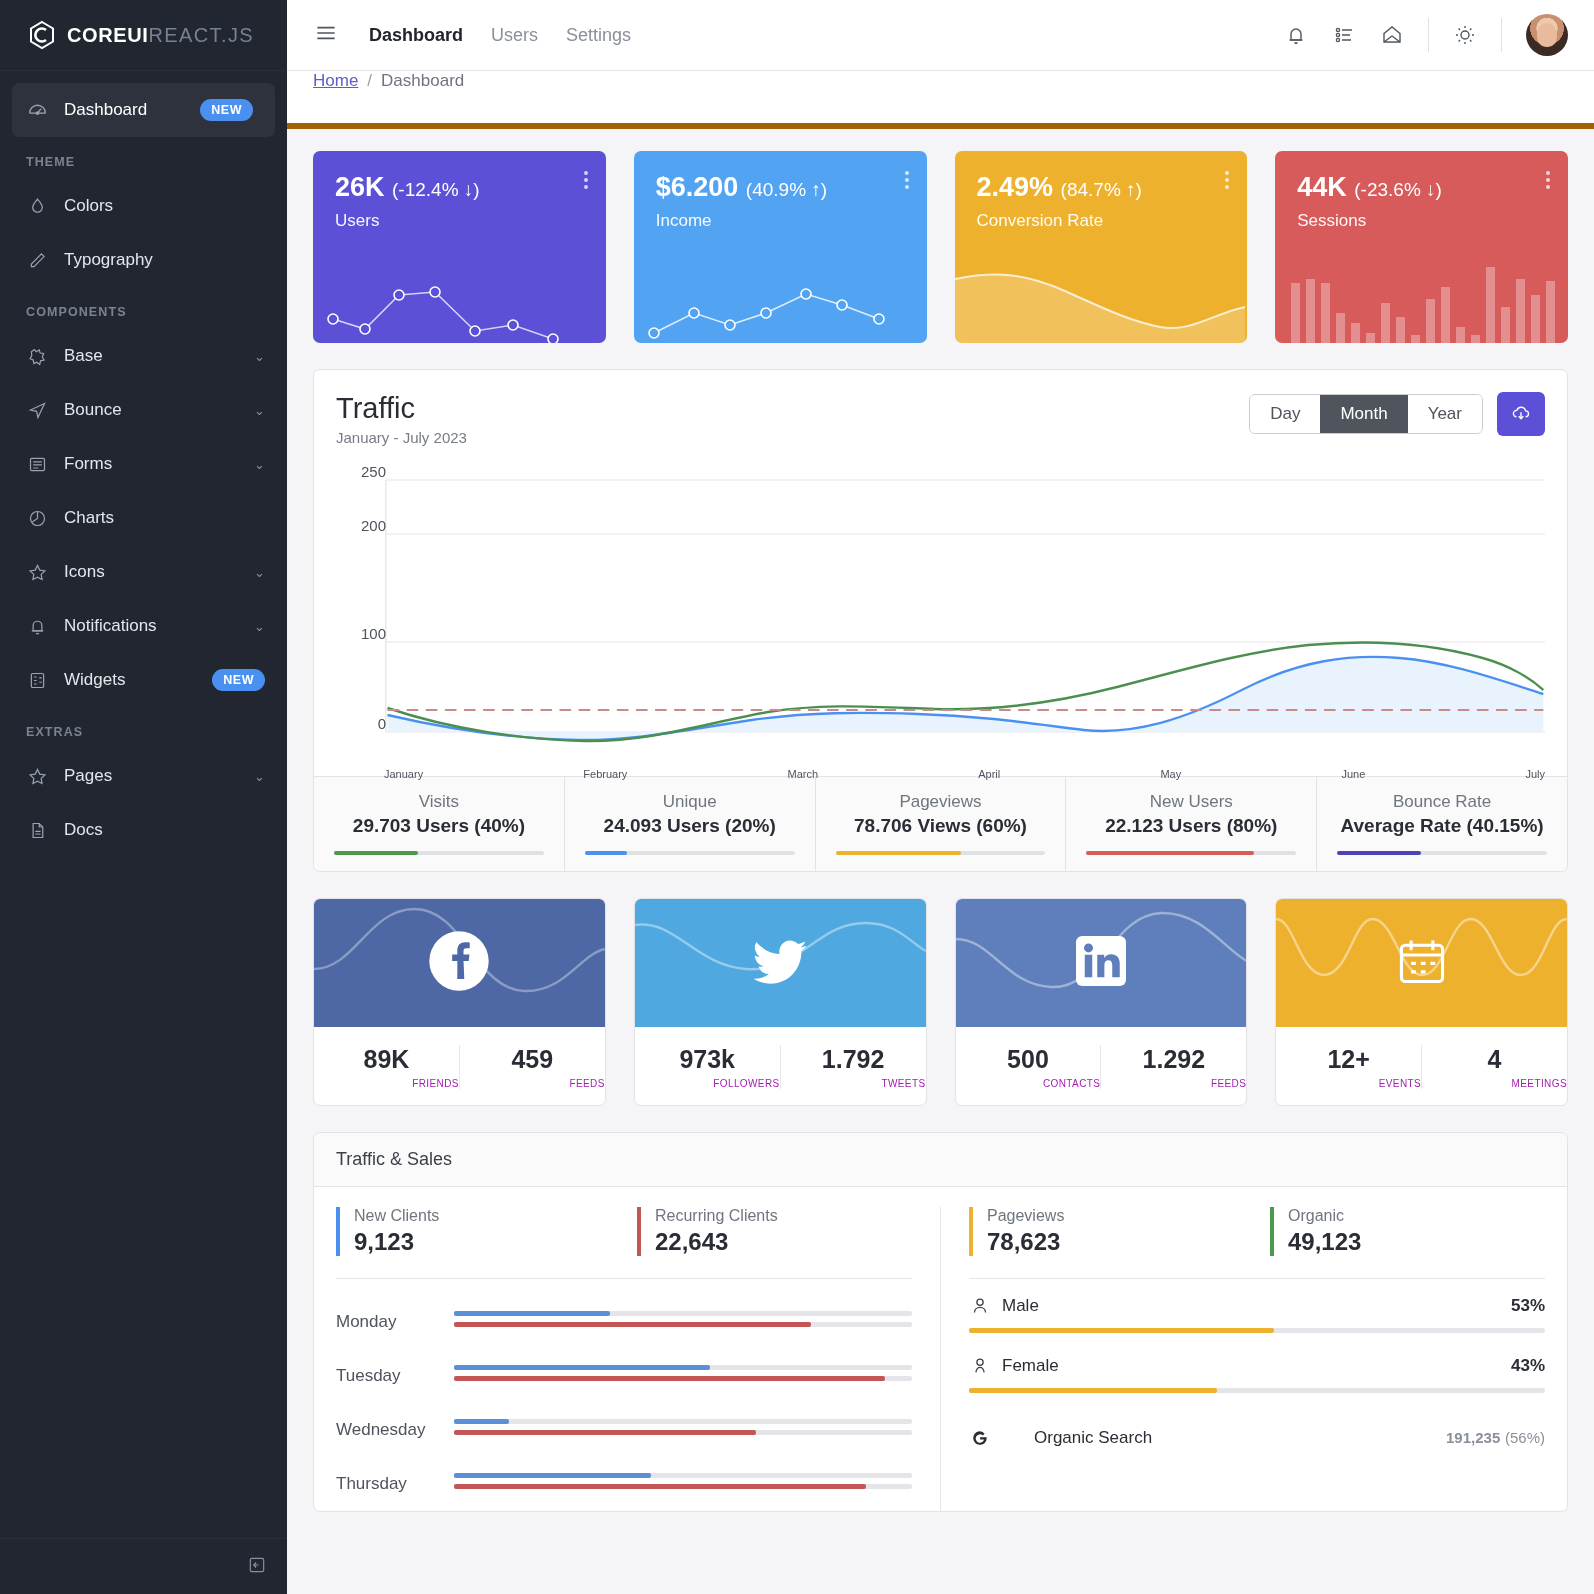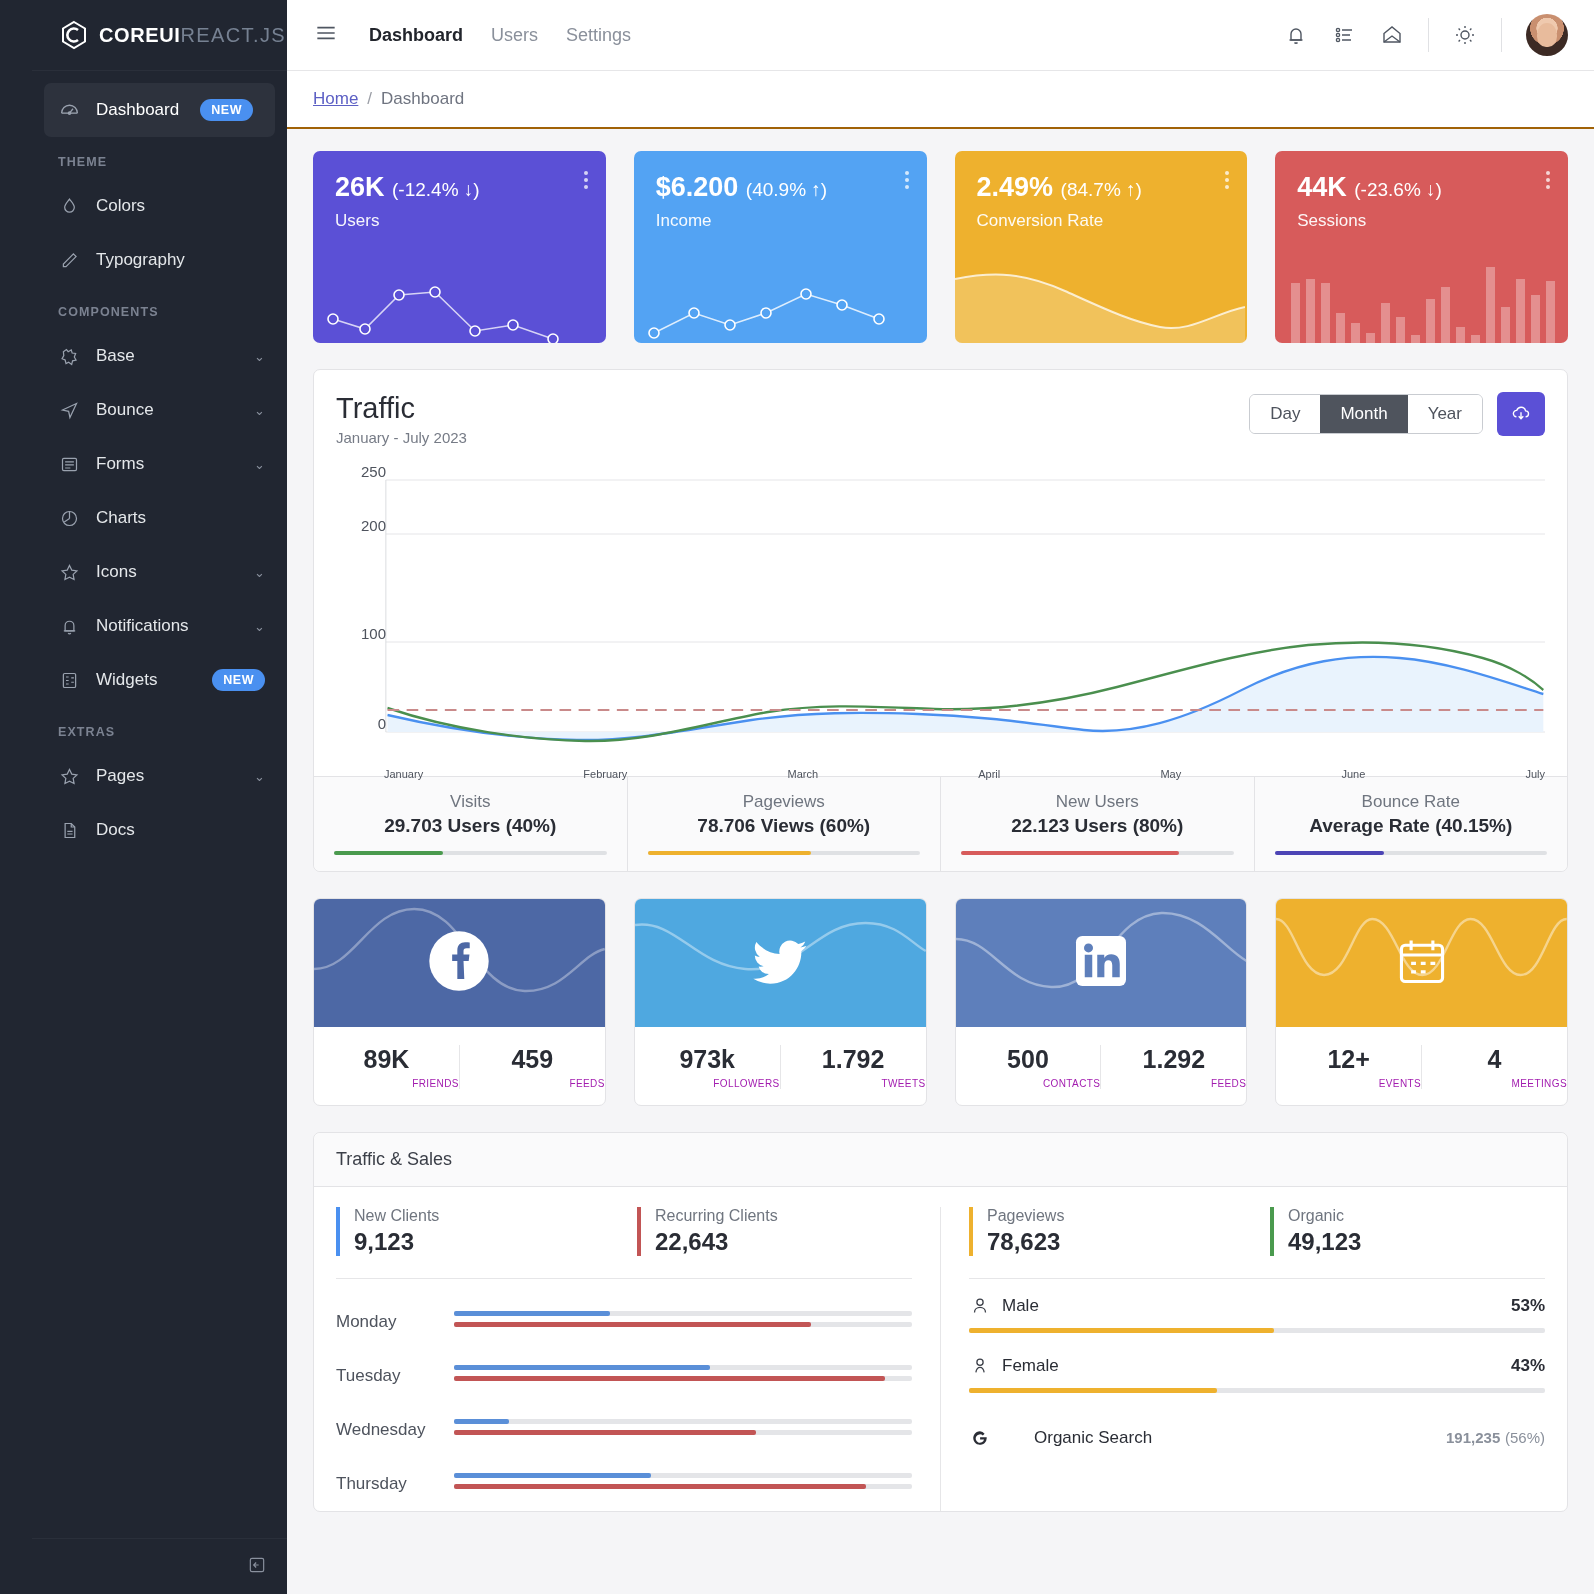--- a/index.html
+++ b/index.html
@@ -10,21 +10,20 @@
     overflow: hidden;
   }
   .app { display: flex; width: 1594px; height: 1594px; }
 
   
   .sidebar {
     width: 287px; flex: 0 0 287px;
     background: #212631;
     display: flex; flex-direction: column;
     position: relative;
-    padding-left: 32px;
   }
   .brand {
     height: 71px; flex: 0 0 71px;
     display: flex; align-items: center;
     padding-left: 26px;
     border-bottom: 1px solid #2a2f3a;
   }
   .brand-logo { width: 32px; height: 32px; margin-right: 9px; }
   .brand-text { font-size: 20px; letter-spacing: .6px; }
   .brand-core { color: #fff; font-weight: bold; }
@@ -83,22 +82,22 @@
     width: 42px; height: 42px; border-radius: 50%;
     background: radial-gradient(circle at 50% 34%, #efc9ae 0 30%, #c98f6f 31% 48%, #3c2a24 49% 100%);
     overflow: hidden; position: relative; cursor: pointer;
   }
   .avatar::after {
     content:''; position:absolute; left:26%; top:22%; width:48%; height:56%;
     border-radius: 50% 50% 45% 45%; background:#e8bb9c;
   }
 
   .breadcrumb {
-    height: 58px; background: #fff; display: flex; align-items: center;
-    padding: 0 26px; font-size: 17px; border-bottom: 2px solid #a16207;
+    height: 58px; background: #fff; display: flex; 
+    padding: 0 26px; font-size: 17px; border-bottom: 6px solid #a16207;
   }
   .breadcrumb a { color: #5c5fc4; text-decoration: underline; cursor: pointer; }
   .breadcrumb .sep { margin: 0 9px; color: #9b9ea6; }
   .breadcrumb .cur { color: #6f7480; }
 
   .content { padding: 22px 26px 0 26px; overflow: hidden; flex: 1; }
 
   
   .stat-row { display: flex; gap: 28px; }
   .stat-card {
@@ -555,20 +554,27 @@
 
         <div class="traffic-stats">
           <div class="ts-col">
             <div class="ts-label">Visits</div>
             <div class="ts-value">29.703 Users (40%)</div>
             <div class="ts-bar">
                 <i style="width:40%;background:#4a9a4e"></i>
               </div>
           </div>
           <div class="ts-col">
+            <div class="ts-label">Unique</div>
+            <div class="ts-value">24.093 Users (20%)</div>
+            <div class="ts-bar">
+                <i style="width:20%;background:#4a90f0"></i>
+              </div>
+          </div>
+          <div class="ts-col">
             <div class="ts-label">Pageviews</div>
             <div class="ts-value">78.706 Views (60%)</div>
             <div class="ts-bar">
                 <i style="width:60%;background:#eeb12e"></i>
               </div>
           </div>
           <div class="ts-col">
             <div class="ts-label">New Users</div>
             <div class="ts-value">22.123 Users (80%)</div>
             <div class="ts-bar">

